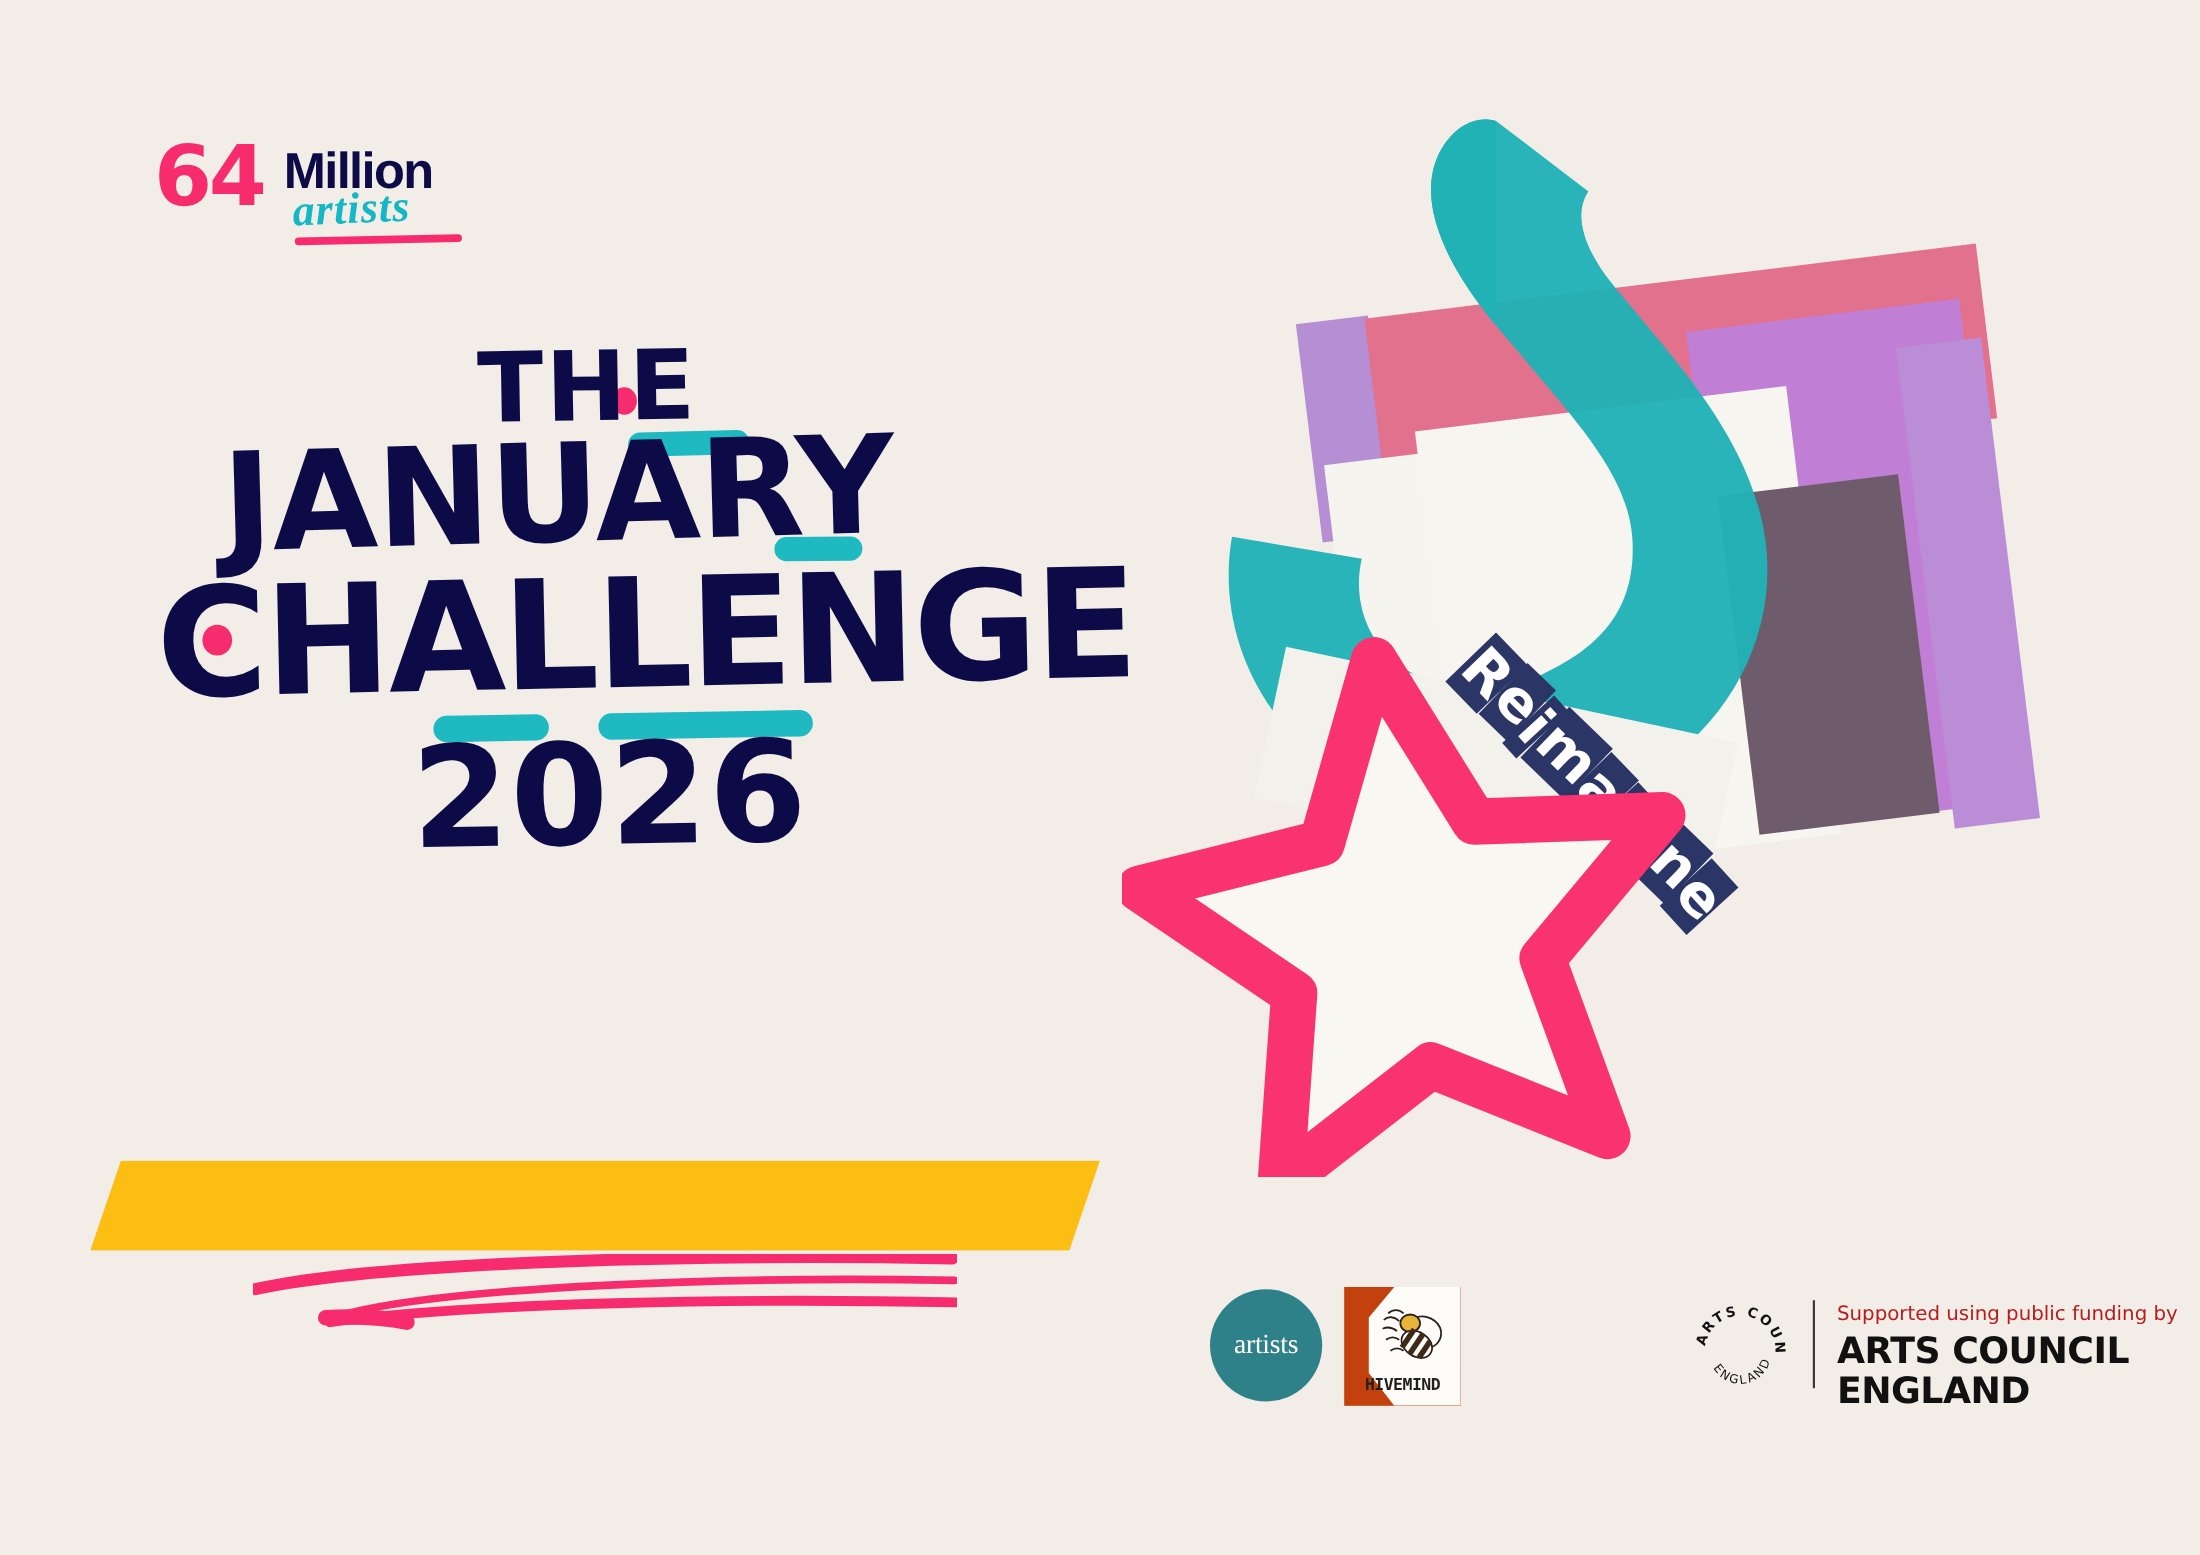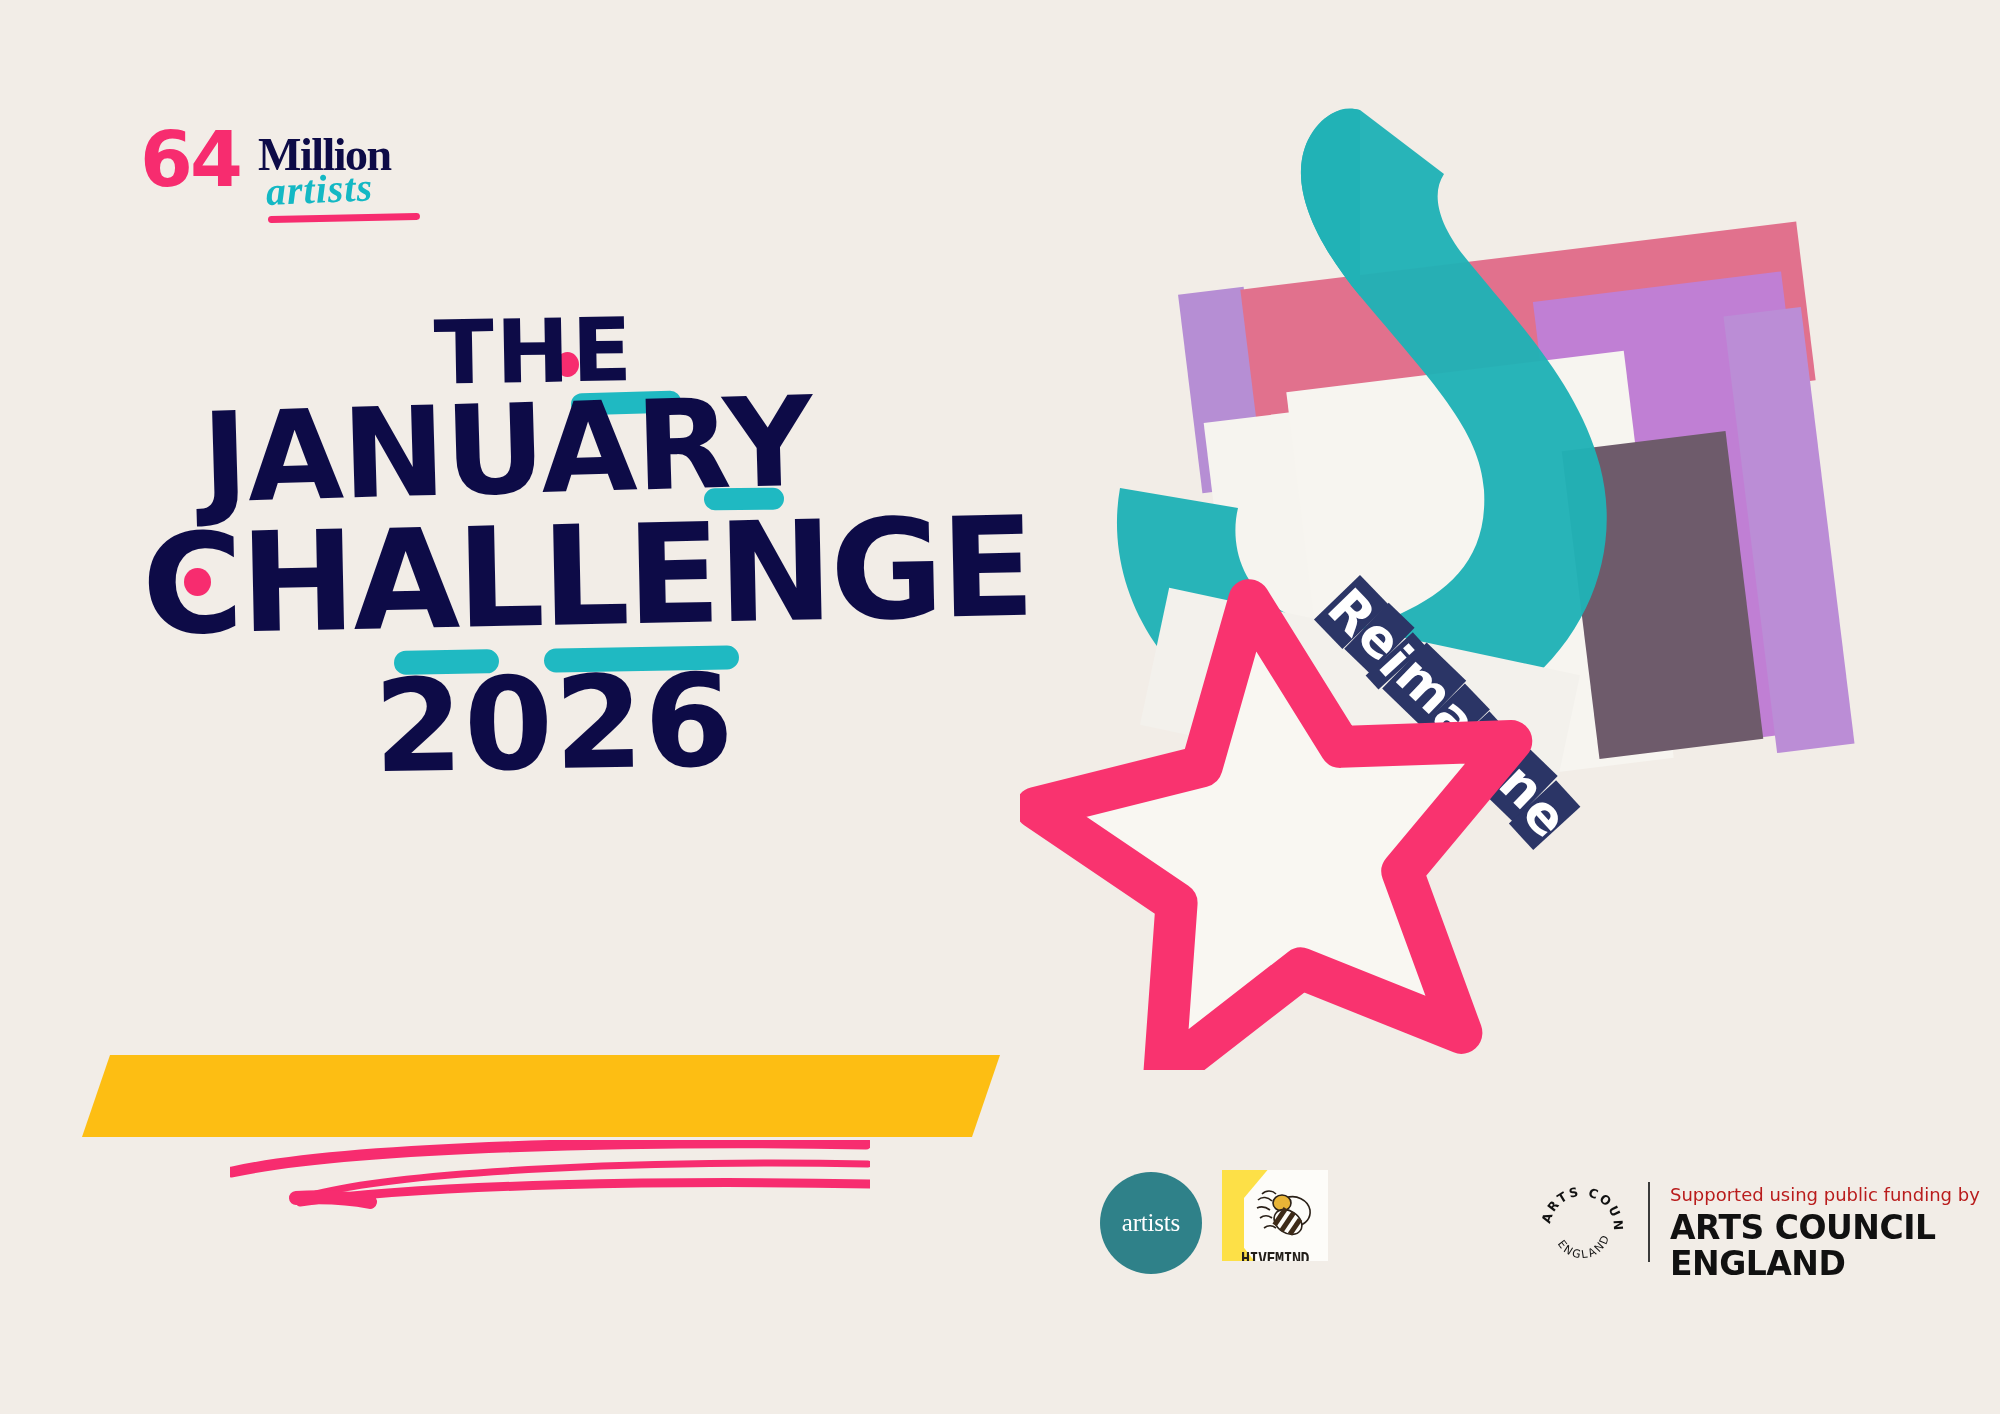--- a/index.html
+++ b/index.html
@@ -14,21 +14,21 @@
 
   
   #brand-logo{position:absolute;left:140px;top:128px;width:280px;height:90px;}
   .logo-64{
     position:absolute;left:0;top:-6px;
     font-family:"DejaVu Sans", sans-serif;
     font-weight:bold;font-size:76px;color:#f72c6f;letter-spacing:-3px;line-height:1;
   }
   .logo-million{
     position:absolute;left:118px;top:4px;
-    font-family:Liberation Serif, serif;
+    font-family:Liberation Sans, sans-serif;
     font-weight:bold;font-size:46px;color:#0d0b47;letter-spacing:-1.5px;line-height:1;
   }
   .logo-artists{
     position:absolute;left:126px;top:44px;
     font-family:"Liberation Serif", serif;
     font-style:italic;font-weight:bold;font-size:40px;color:#14b8c4;
     letter-spacing:1px;line-height:1;transform:rotate(-2.5deg);transform-origin:left center;
   }
   .logo-underline{
     position:absolute;left:128px;top:88px;width:152px;height:7px;border-radius:4px;
@@ -140,21 +140,21 @@
   #star{position:absolute;left:-40px;top:500px;width:520px;height:500px;}
 
   
   #partners{position:absolute;left:1100px;top:1160px;width:800px;height:130px;}
   .partner{position:absolute;}
   #p-luminate{left:0;top:12px;width:102px;height:102px;border-radius:50%;background:#2f8189;
     display:flex;align-items:center;justify-content:center;}
   #p-luminate .txt{
     font-family:"Liberation Serif", serif;font-size:25px;color:#ffffff;letter-spacing:-0.2px;
   }
-  #p-hivemind{left:122px;top:10px;width:106px;height:91px;background:#fde047;overflow:hidden;}
+  #p-hivemind{left:122px;top:10px;width:106px;height:108px;background:#c2410c;overflow:hidden;}
   #hm-hex{position:absolute;left:22px;top:0px;width:84px;height:108px;background:#fdfcf9;
     clip-path:polygon(28% 0,100% 0,100% 100%,28% 100%,0 72%,0 26%);}
   #hm-bee{position:absolute;left:30px;top:18px;width:62px;height:56px;}
   #hm-label{position:absolute;left:6px;top:80px;width:94px;text-align:center;
     font-family:"DejaVu Sans Mono", monospace;font-weight:bold;font-size:15px;color:#231f1a;letter-spacing:-0.5px;}
   #p-cada{left:262px;top:14px;width:140px;height:104px;}
   #cada-strip{position:absolute;left:0;top:0;width:140px;height:64px;
     background:linear-gradient(90deg,#2b3f8c 0 12%,#1f7d8e 12% 26%,#7b5a63 26% 40%,#2b9fae 40% 56%,#3c4f8c 56% 70%,#2f8f9c 70% 86%,#4a6c8e 86% 100%);}
   #cada-word{position:absolute;left:0;top:0;width:140px;height:64px;
     display:flex;align-items:center;justify-content:center;

